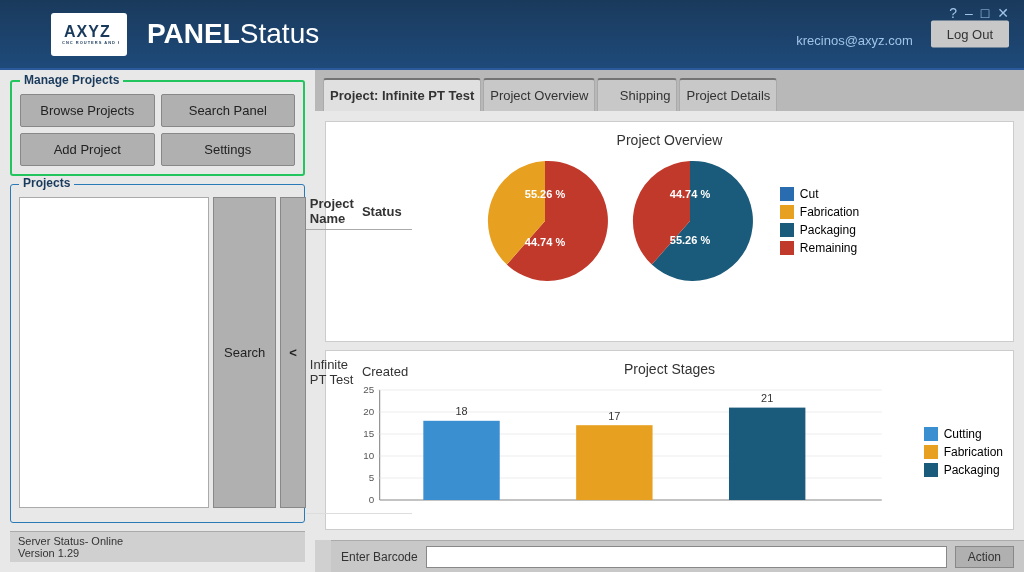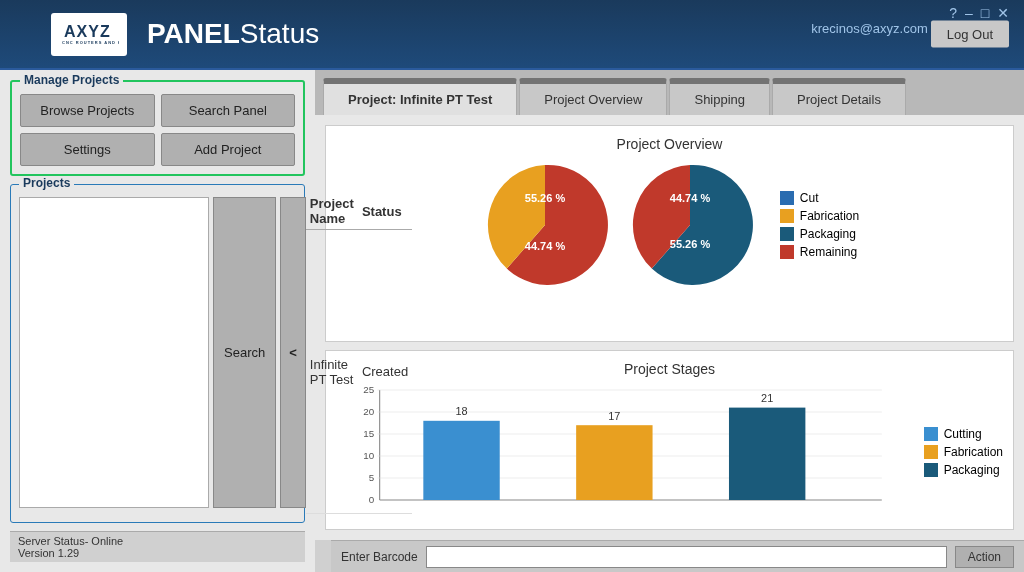--- a/index.html
+++ b/index.html
@@ -43,22 +43,22 @@
     }
     .panel-tracker-title strong {
       font-weight: 700;
     }
     .header-right {
       position: absolute;
       right: 15px;
       top: 50%;
       transform: translateY(-50%);
       display: flex;
-      align-items: flex-start;
-      gap: 3px;
+      align-items: flex-end;
+      gap: 18px;
     }
     .user-email {
       color: #a0c4e8;
       font-size: 13px;
     }
     .logout-btn {
       background: #c8c8c8;
       border: none;
       padding: 6px 16px;
       font-size: 13px;
@@ -202,25 +202,25 @@
       display: flex;
       flex-direction: column;
     }
     .tabs-bar {
       display: flex;
       gap: 2px;
       padding: 8px 8px 0 8px;
       background: #b8b8b8;
     }
     .tab {
-      padding: 8px 24px;
+      padding: 8px 6px;
       font-size: 13px;
       cursor: pointer;
       background: #c8c8c8;
-      border-top: 6px solid #737373;
+      border-top: 2px solid #737373;
       border-left: 1px solid #aaa;
       border-right: 1px solid #aaa;
       border-radius: 3px 3px 0 0;
       color: #333;
       min-width: 80px;
       text-align: right;
     }
     .tab.active {
       background: #e0e0e0;
       font-weight: 600;
@@ -361,22 +361,22 @@
 
 <div class="main-layout">
 
   <div class="sidebar">
 
     <div class="manage-projects-box">
       <span class="box-title">Manage Projects</span>
       <div class="btn-grid">
         <button class="sidebar-btn">Browse Projects</button>
         <button class="sidebar-btn">Search Panel</button>
+        <button class="sidebar-btn">Add Project</button>
         <button class="sidebar-btn">Settings</button>
-        <button class="sidebar-btn">Add Project</button>
       </div>
     </div>
 
     <div class="projects-box">
       <span class="box-title">Projects</span>
       <div class="search-row">
         <input class="search-input" type="text" style="">
         <button class="search-btn">Search</button>
         <button class="clear-btn">&lt;</button>
       </div>

